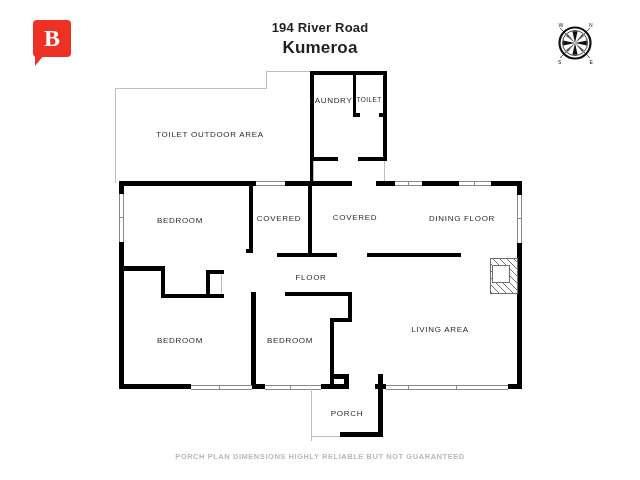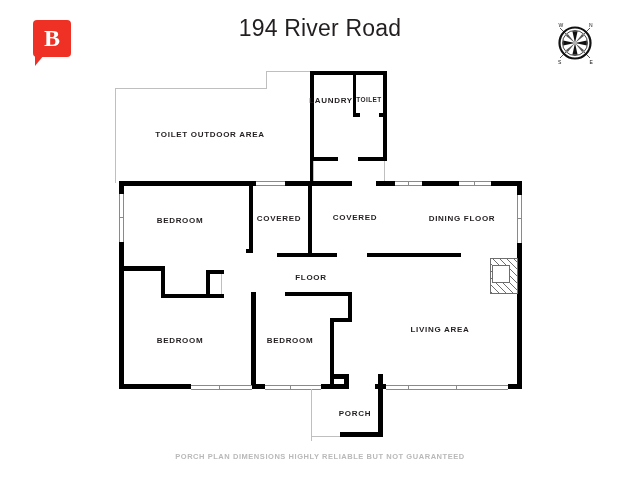--- a/index.html
+++ b/index.html
@@ -64,22 +64,22 @@
 
   
   #title-block {
     position: absolute;
     left: 180px;
     top: 18px;
     width: 280px;
     text-align: center;
   }
   #title-block .line1 {
-    font-size: 23px;
-    font-weight: normal;
+    font-size: 13px;
+    font-weight: bold;
     color: #231f20;
     letter-spacing: 0.2px;
     line-height: 20px;
   }
   #title-block .line2 {
     font-size: 17px;
     font-weight: bold;
     color: #231f20;
     letter-spacing: 0.2px;
     line-height: 20px;
@@ -157,21 +157,21 @@
     background: #ffffff;
     border: 1px solid #6e6e6e;
     box-sizing: border-box;
   }
 
   
   .room-label {
     position: absolute;
     color: #231f20;
     font-size: 8px;
-    font-weight: bold;
+    font-weight: normal;
     letter-spacing: 0.7px;
     white-space: nowrap;
     text-align: center;
     transform: translateX(-50%);
   }
   .room-label.sm {
     font-size: 6.5px;
     letter-spacing: 0.4px;
   }
 
@@ -194,20 +194,21 @@
 <div id="page">
 
   <div id="logo">
     <div class="bubble"></div>
     <div class="tail"></div>
     <div class="letter">B</div>
   </div>
 
   <div id="title-block">
     <div class="line1">194 River Road</div>
+    <div class="line2">Kumeroa</div>
   </div>
 
   <div id="compass">
     <svg width="48" height="48" viewBox="0 0 48 48">
       <circle cx="24" cy="24" r="15.5" fill="none" stroke="#111" stroke-width="2.2"></circle>
       <circle cx="24" cy="24" r="12.5" fill="none" stroke="#111" stroke-width="0.8"></circle>
 
       <g fill="#111">
         <polygon points="24,24 21.4,12.2 26.6,12.2"></polygon>
         <polygon points="24,24 35.8,21.4 35.8,26.6"></polygon>
@@ -340,17 +341,17 @@
   <div class="room-label" style="left:331px; top:96px;">LAUNDRY</div>
   <div class="room-label sm" style="left:369px; top:96px;">TOILET</div>
   <div class="room-label" style="left:180px; top:216px;">BEDROOM</div>
   <div class="room-label" style="left:279px; top:214px;">COVERED</div>
   <div class="room-label" style="left:355px; top:213px;">COVERED</div>
   <div class="room-label" style="left:462px; top:214px;">DINING FLOOR</div>
   <div class="room-label" style="left:311px; top:273px;">FLOOR</div>
   <div class="room-label" style="left:180px; top:336px;">BEDROOM</div>
   <div class="room-label" style="left:290px; top:336px;">BEDROOM</div>
   <div class="room-label" style="left:440px; top:325px;">LIVING AREA</div>
-  <div class="room-label" style="left:347px; top:409px;margin-left:8px;">PORCH</div>
+  <div class="room-label" style="left:347px; top:409px;">PORCH</div>
 
   <div id="footer">PORCH PLAN DIMENSIONS HIGHLY RELIABLE BUT NOT GUARANTEED</div>
 
 </div>
 
 </body></html>

